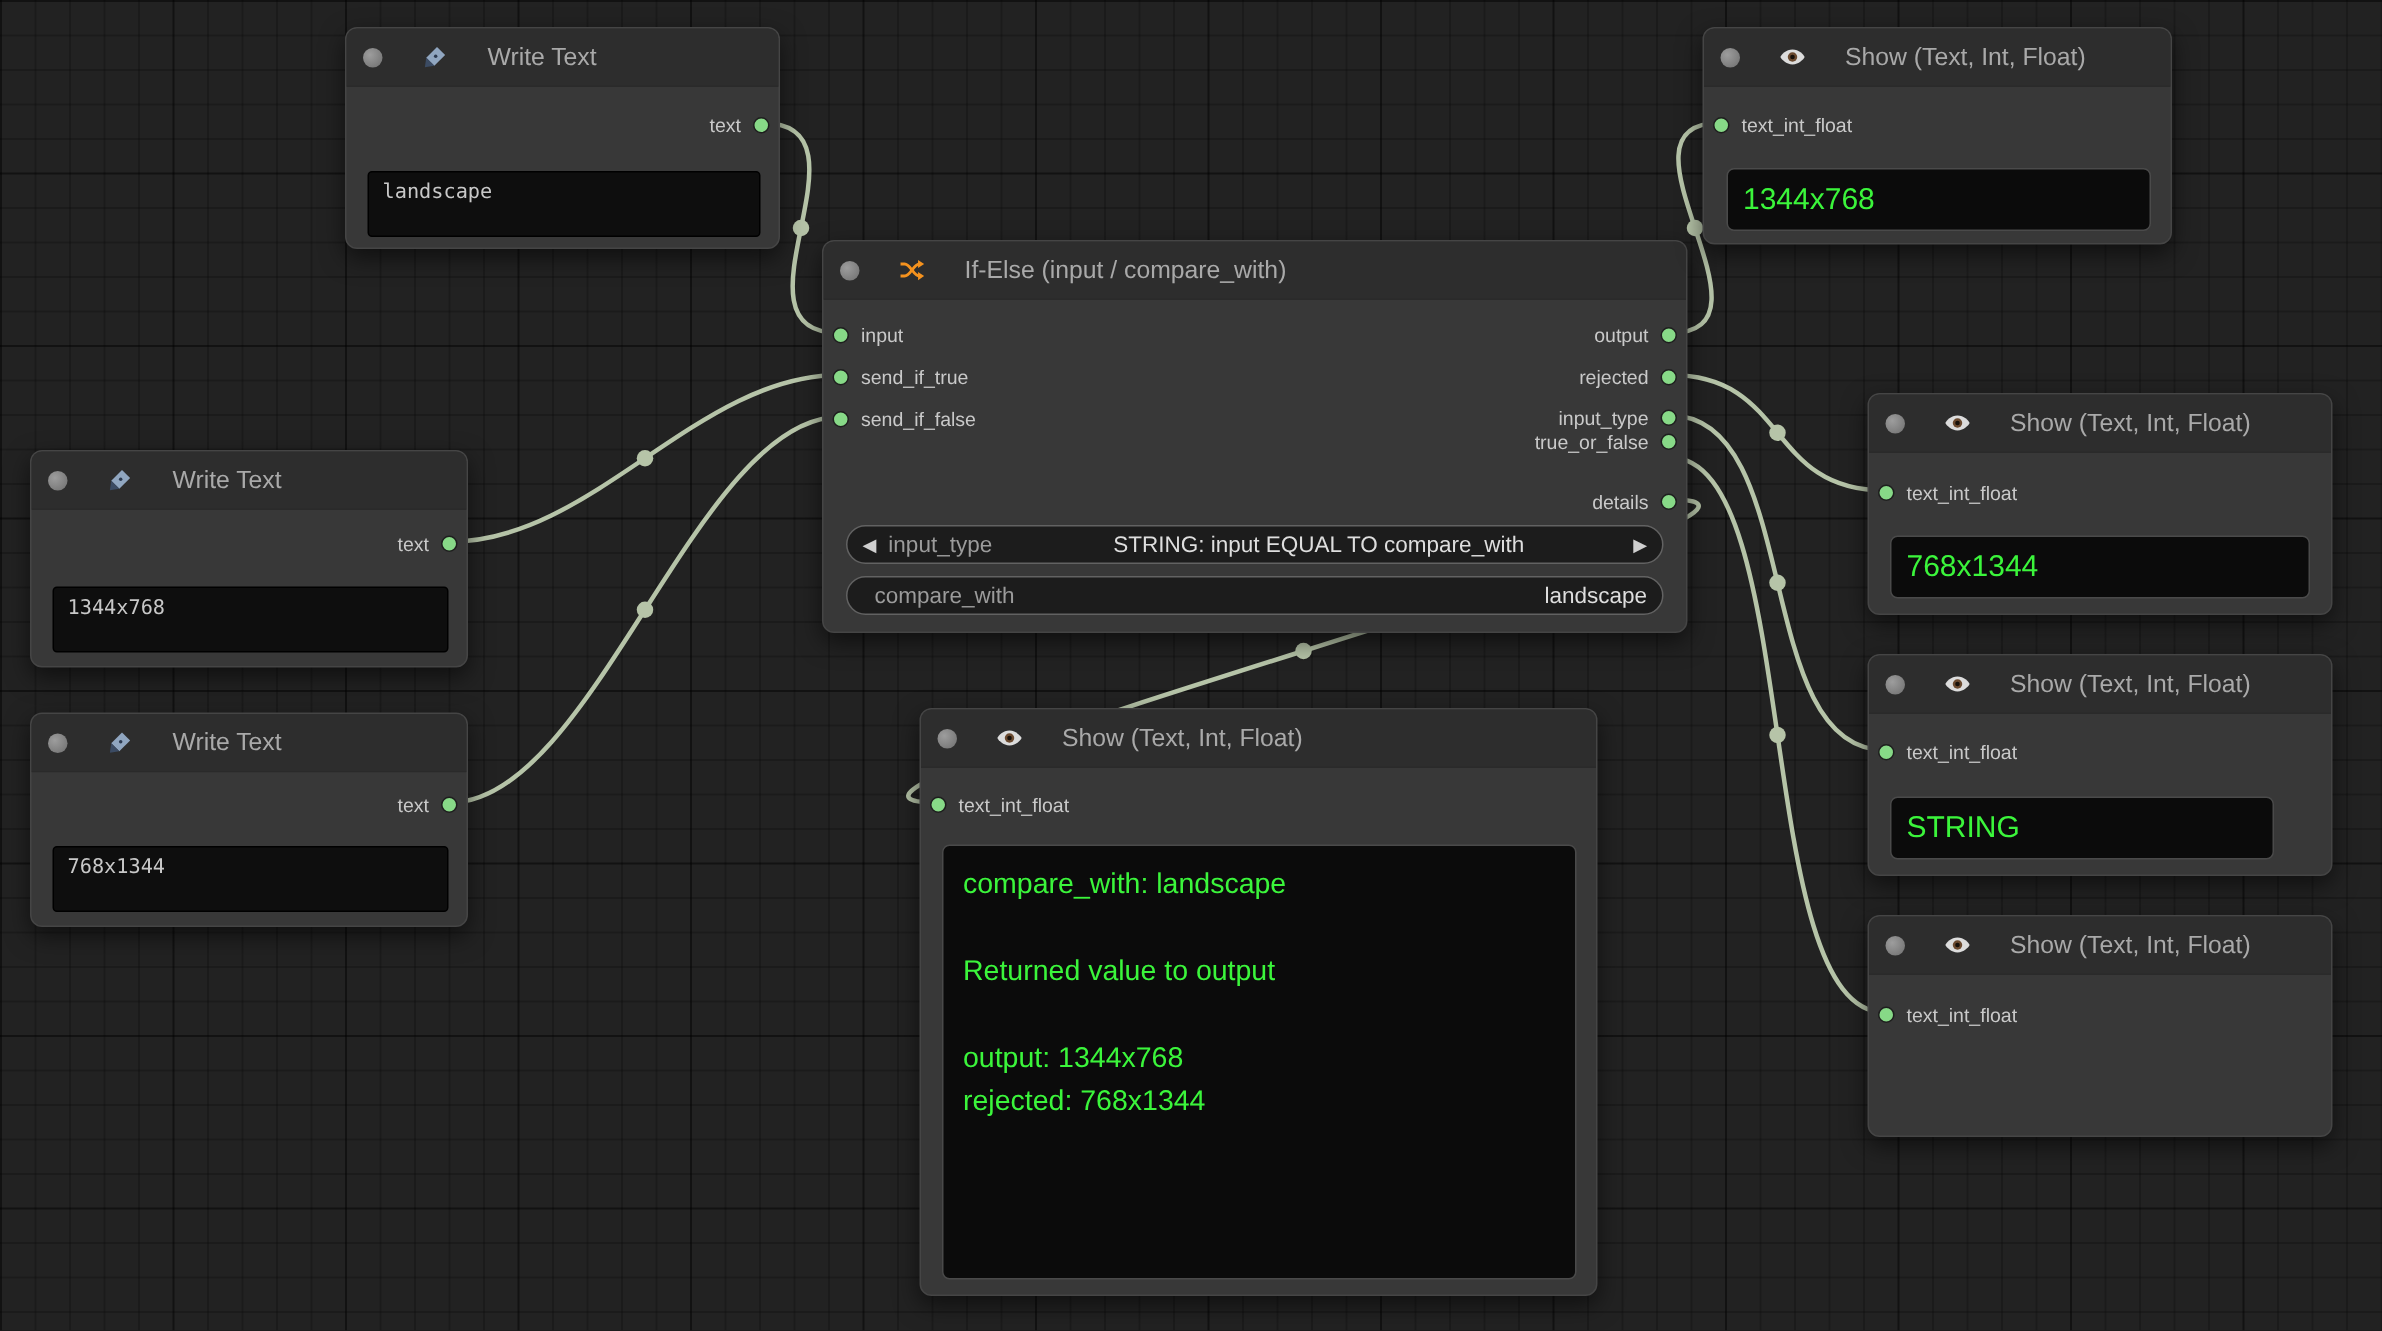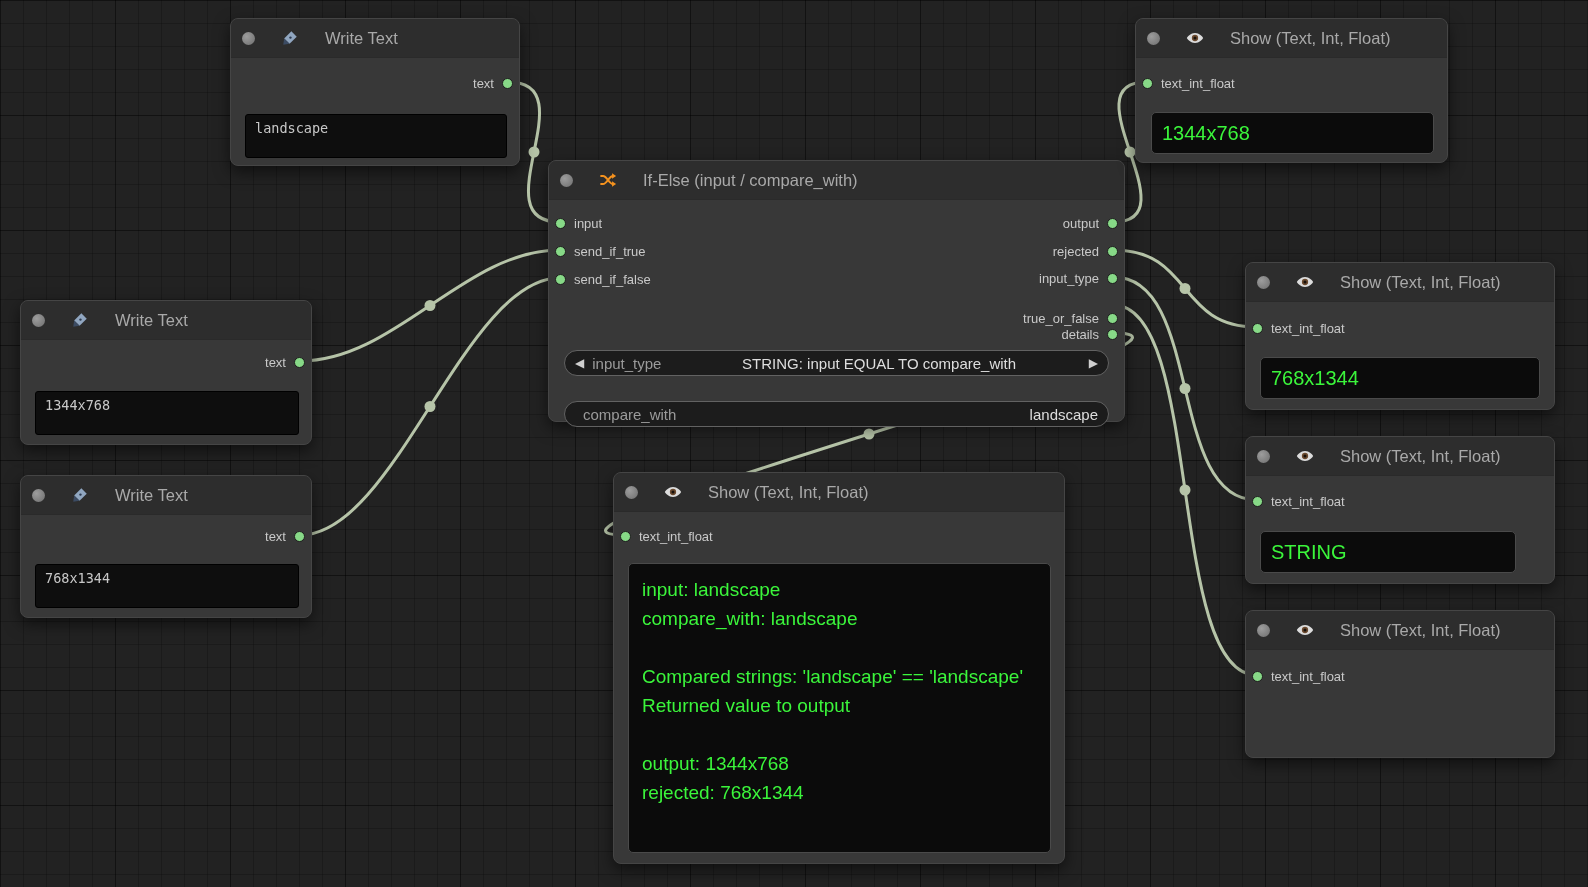--- a/index.html
+++ b/index.html
@@ -172,36 +172,36 @@
       <span>output</span>
     </div>
     <div class="slot out" style="top:79px;">
       <span class="dot"></span>
       <span>rejected</span>
     </div>
     <div class="slot out" style="top:106px;">
       <span class="dot"></span>
       <span>input_type</span>
     </div>
-    <div class="slot out" style="top:146px;">
+    <div class="slot out" style="top:122px;">
       <span class="dot"></span>
       <span>true_or_false</span>
     </div>
     <div class="slot out" style="top:162px;">
       <span class="dot"></span>
       <span>details</span>
     </div>
 
     <div class="pill" style="top:189px;">
       <span class="arrow">◀</span>
       <span class="w-label">input_type</span>
       <span class="w-value combo-value">STRING: input EQUAL TO compare_with</span>
       <span class="arrow">▶</span>
     </div>
-    <div class="pill" style="top:240px;text-align:right;">
+    <div class="pill" style="top:223px;text-align:right;">
       <span class="w-label">compare_with</span>
       <span class="spacer"></span>
       <span class="w-value">landscape</span>
     </div>
   </div>
 
   <div class="node" style="left:1135px;top:18px;width:313px;height:145px;">
     <div class="node-header">
       <span class="hdot"></span>
       <span class="node-icon">
@@ -286,24 +286,22 @@
             <circle cx="10" cy="10" r="1.7" fill="#17100a"></circle>
           </svg>
       </span>
       <span class="node-title">Show (Text, Int, Float)</span>
     </div>
     <div class="slot in" style="top:52px;">
       <span class="dot"></span>
       <span>text_int_float</span>
     </div>
     <div class="details-box" style="left:14px;top:90px;width:423px;height:290px;">
-      <div class="disp-line">input: landscape</div>
       <div class="disp-line">compare_with: landscape</div>
       <div class="disp-line"></div>
-      <div class="disp-line">Compared strings: 'landscape' == 'landscape'</div>
       <div class="disp-line">Returned value to output</div>
       <div class="disp-line"></div>
       <div class="disp-line">output: 1344x768</div>
       <div class="disp-line">rejected: 768x1344</div>
     </div>
   </div>
 
 </div>
 
 </body></html>

